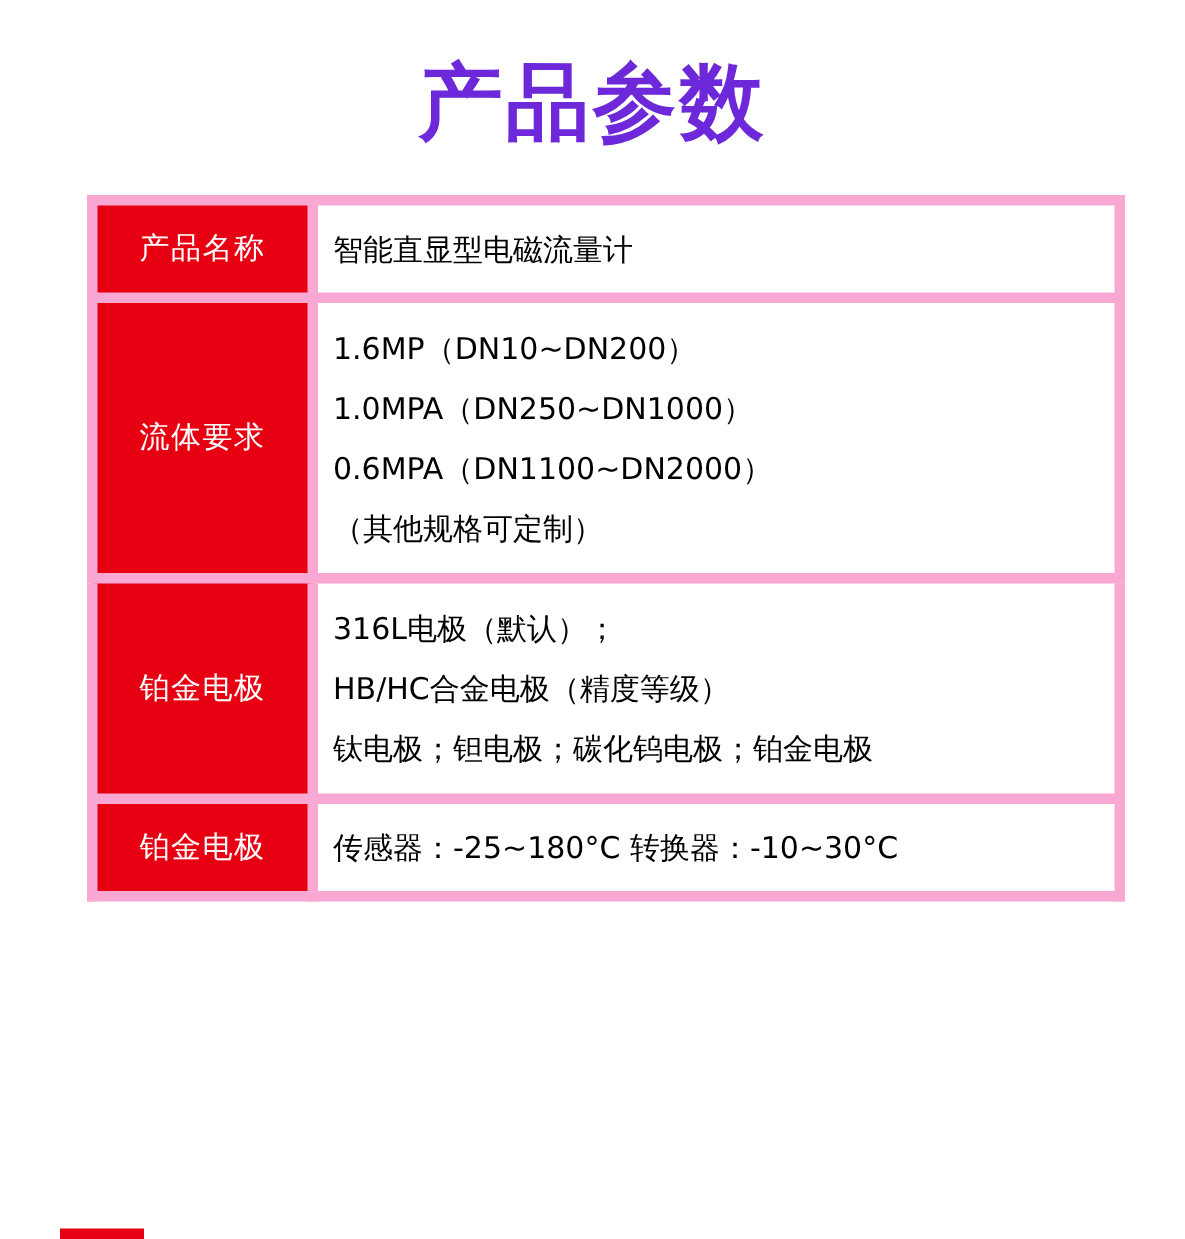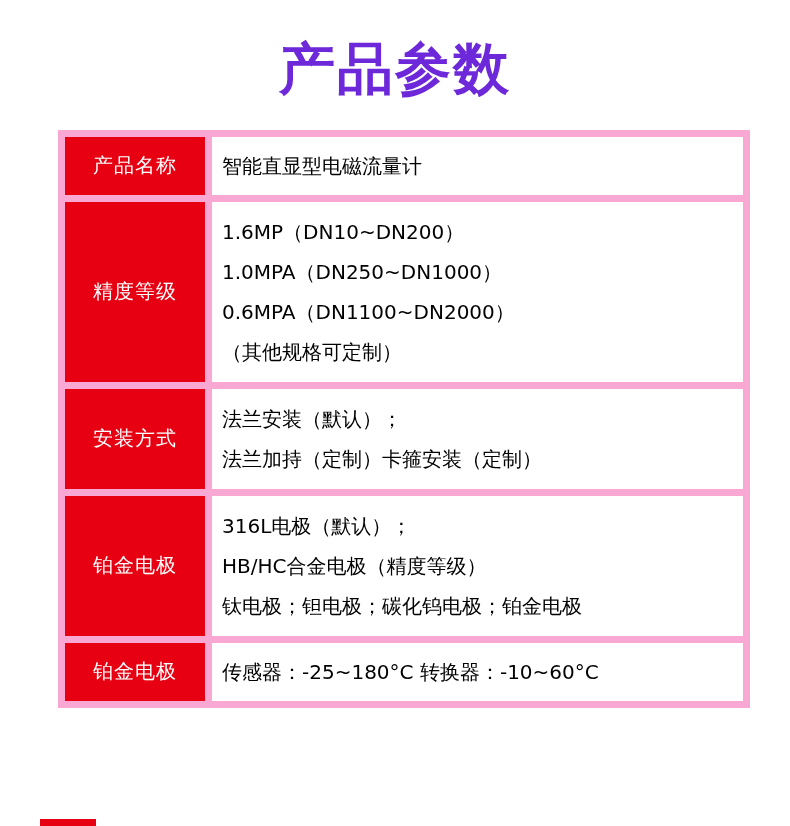--- a/index.html
+++ b/index.html
@@ -92,47 +92,40 @@
   <div class="spec-table-wrap">
     <table class="spec-table">
       <tbody>
         <tr>
           <td class="label-cell">产品名称</td>
           <td class="value-cell">
             <span class="value-line single">智能直显型电磁流量计</span>
           </td>
         </tr>
         <tr>
-          <td class="label-cell">精度等级</td>
+          <td class="label-cell">流体要求</td>
           <td class="value-cell">
             <span class="value-line">1.6MP（DN10~DN200）</span>
             <span class="value-line">1.0MPA（DN250~DN1000）</span>
             <span class="value-line">0.6MPA（DN1100~DN2000）</span>
             <span class="value-line">（其他规格可定制）</span>
-          </td>
-        </tr>
-        <tr>
-          <td class="label-cell">安装方式</td>
-          <td class="value-cell">
-            <span class="value-line">法兰安装（默认）；</span>
-            <span class="value-line">法兰加持（定制）卡箍安装（定制）</span>
           </td>
         </tr>
         <tr>
           <td class="label-cell">铂金电极</td>
           <td class="value-cell">
             <span class="value-line">316L电极（默认）；</span>
             <span class="value-line">HB/HC合金电极（精度等级）</span>
             <span class="value-line">钛电极；钽电极；碳化钨电极；铂金电极</span>
           </td>
         </tr>
         <tr>
           <td class="label-cell">铂金电极</td>
           <td class="value-cell">
-            <span class="value-line single">传感器：-25~180°C 转换器：-10~60°C</span>
+            <span class="value-line single">传感器：-25~180°C 转换器：-10~30°C</span>
           </td>
         </tr>
       </tbody>
     </table>
   </div>
 
   <div class="bottom-mark"></div>
 </div>
 
 </body></html>

